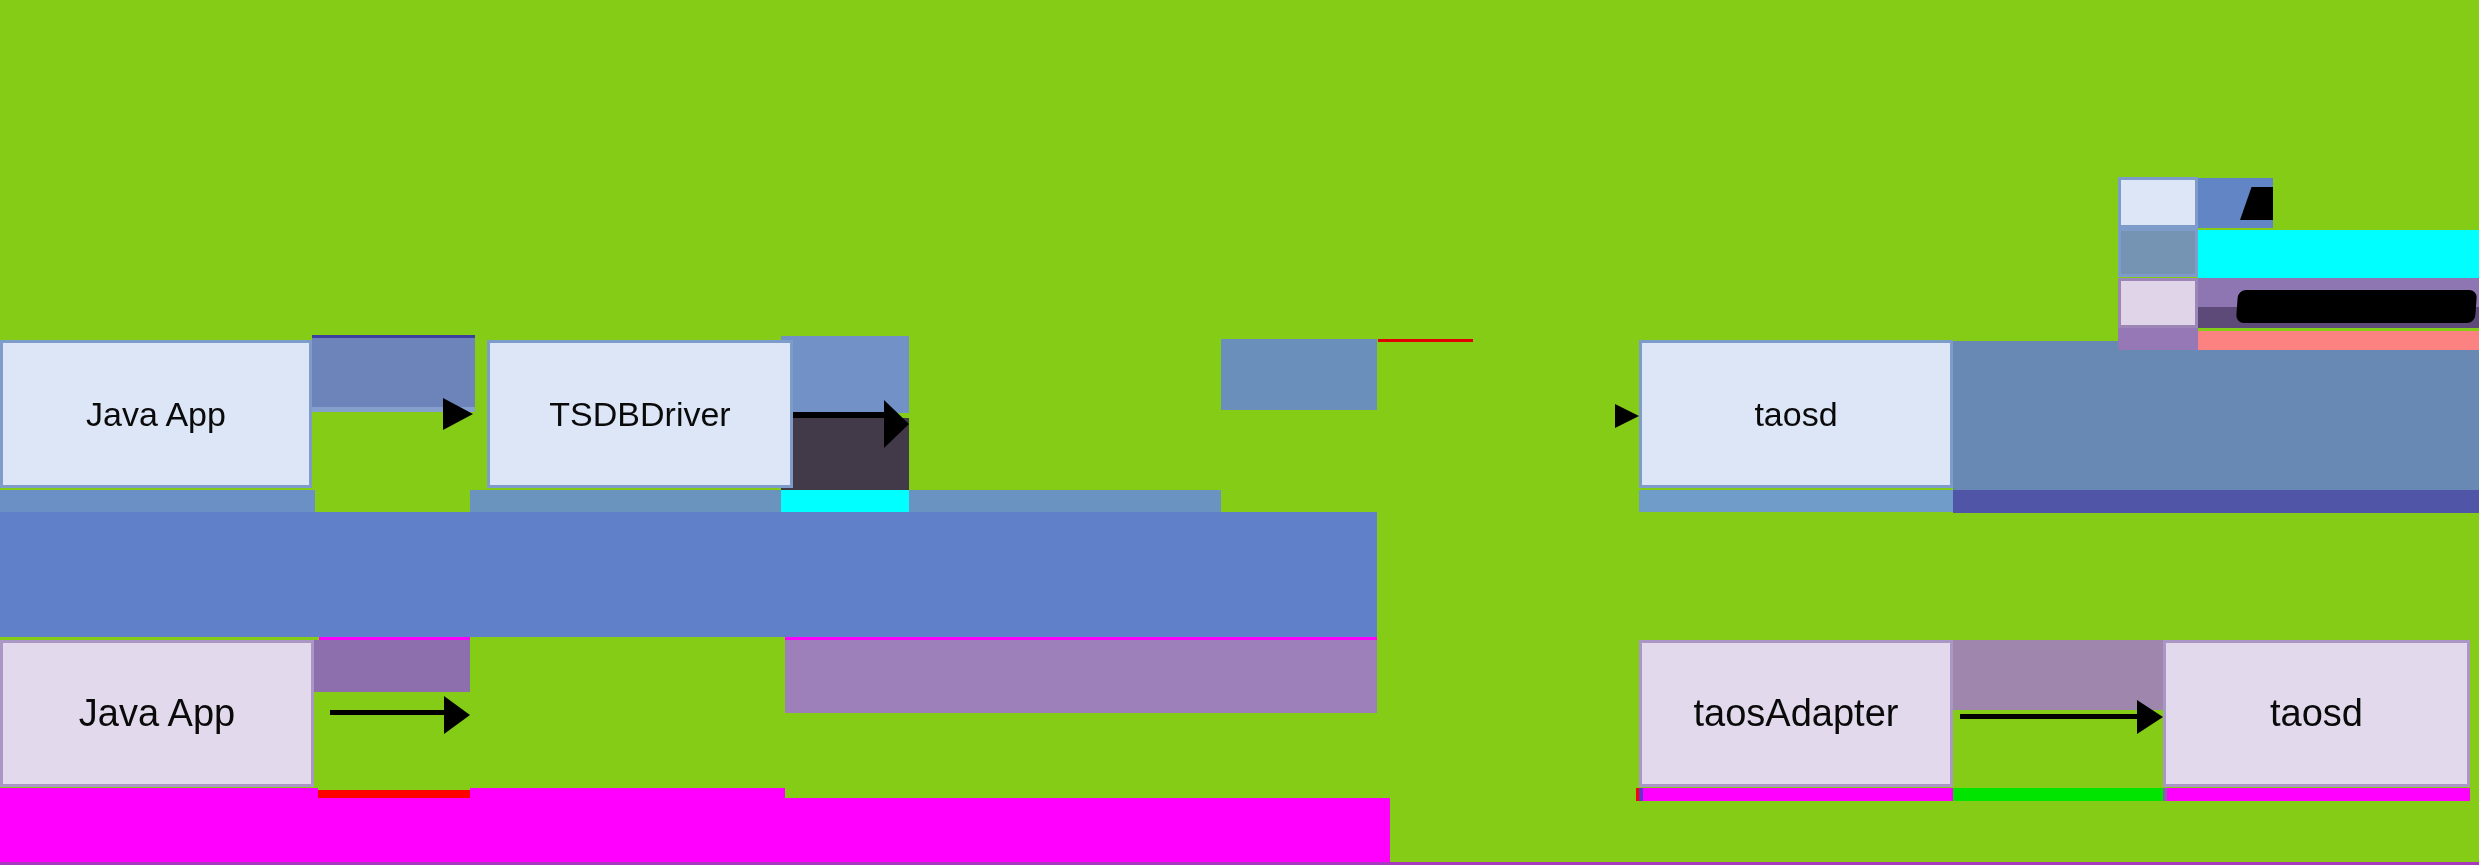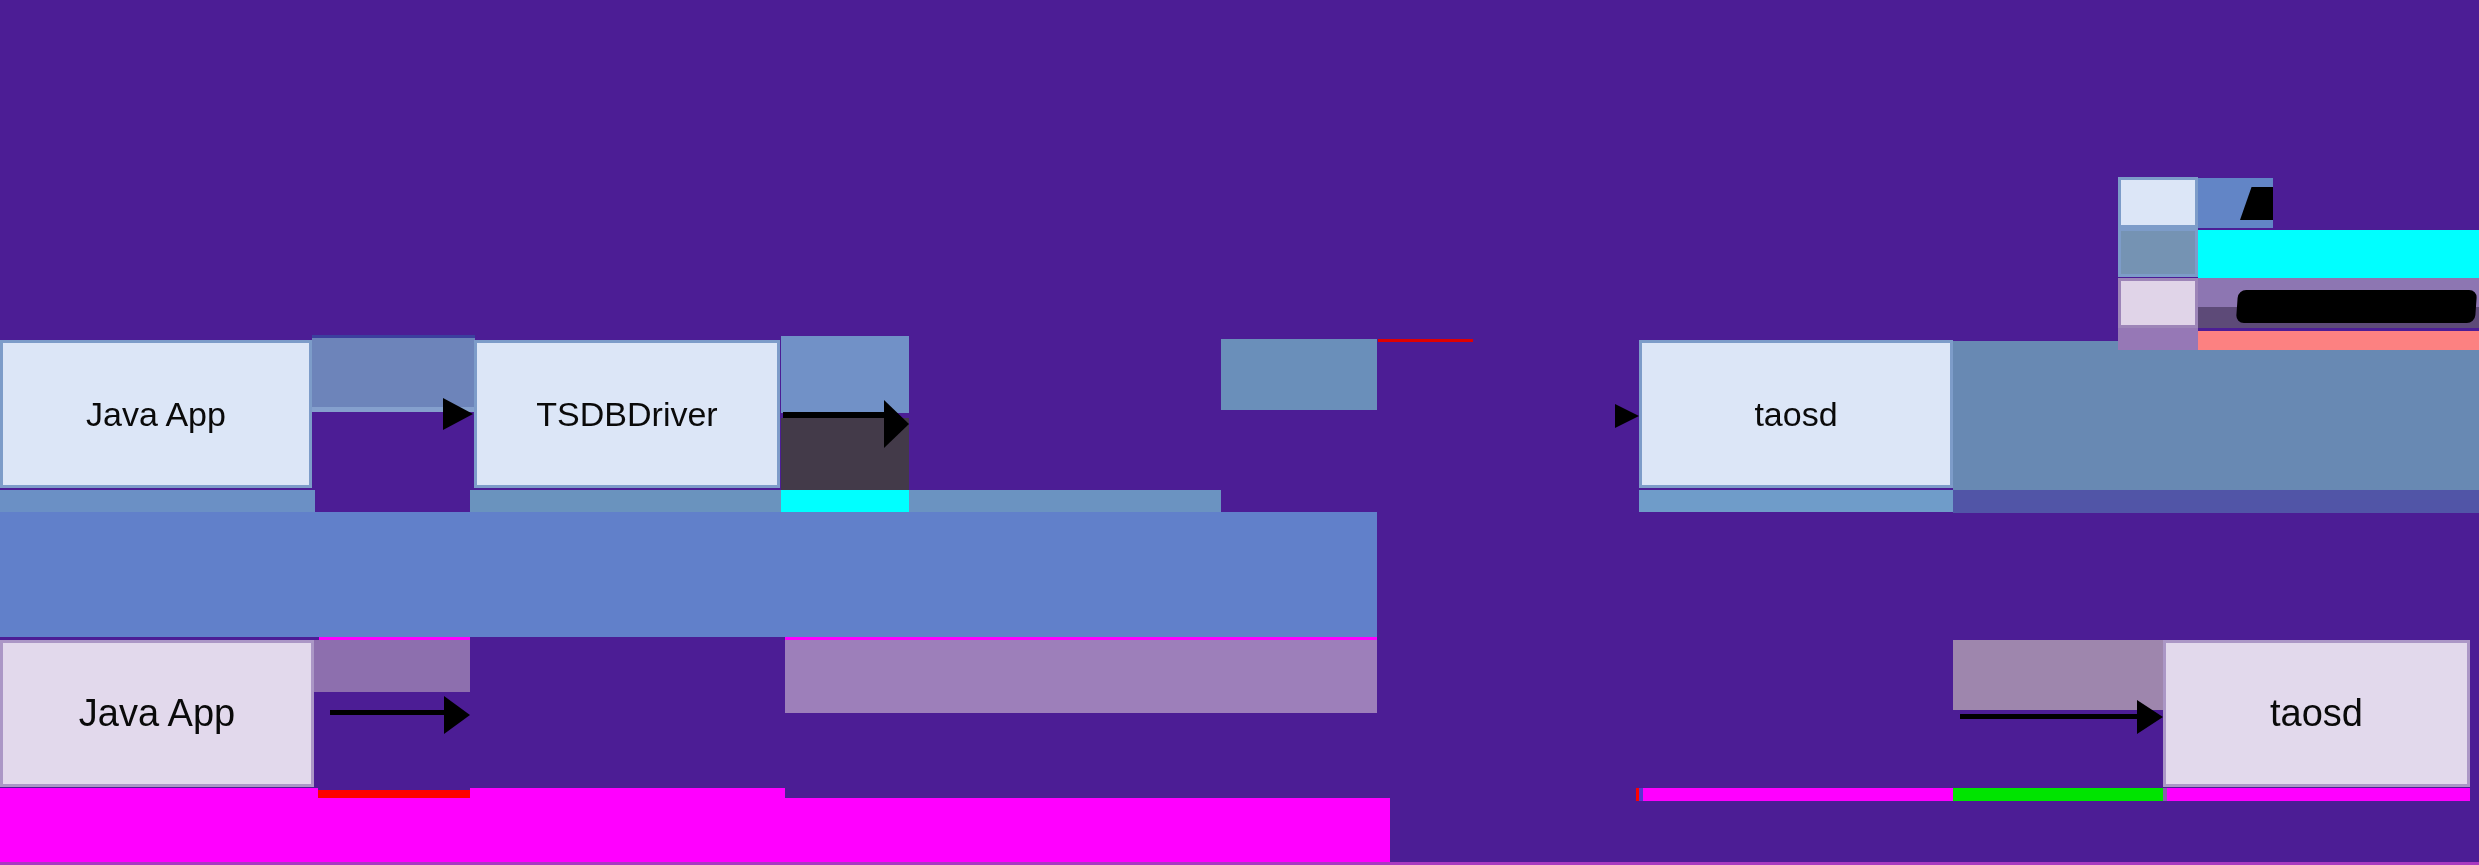--- a/index.html
+++ b/index.html
@@ -1,16 +1,16 @@
 <!DOCTYPE html>
 <html style="--box_blue_fill: #dce6f7; --box_blue_border: #7d9cc9; --box_purple_fill: #e2d9ec; --box_purple_border: #ab97c6; --gap_blue_1: #6d84ba; --gap_blue_2: #7191c7; --gap_dark: #433a49; --indigo_line: #3b3f9e; --steel_line: #85a0cd; --band_blue: #6180ca; --strip_steel_1: #6b90c5; --strip_steel_2: #6a93be; --strip_steel_3: #6b93c1; --strip_under_taosd: #6f9cc9; --steel_block: #6a8fba; --steel_band: #6889b3; --indigo_strip: #5155a7; --cyan: #00ffff; --magenta: #ff00ff; --green: #00e400; --red: #fe0000; --red_line: #e00000; --salmon: #fc8181; --purple_gap: #8d6fae; --purple_band: #9d7fba; --mauve_block: #9e86ad; --purple_light: #8d76b2; --purple_dark: #5d4a78; --purple_block: #9678b6; --legend_band_1: #6285c6; --swatch2_fill: #7593b3; --swatch3_fill: #e0d4e8; --swatch3_border: #9d85b8; --violet_sliver_1: #5a35d0; --violet_sliver_2: #8a5fae; --bottom_line: #a83ac0; --black: #000000;"><head>
 <meta charset="utf-8">
 <style>
   html,body{margin:0;padding:0;background:#000;}
-  #canvas{position:relative;width:2479px;height:865px;background:#4c1d95;overflow:hidden;
+  #canvas{position:relative;width:2479px;height:865px;background:#84cc16;overflow:hidden;
           font-family:"Liberation Sans", sans-serif;}
   
   .node{position:absolute;display:flex;align-items:center;justify-content:center;
         box-sizing:border-box;color:#0a0a0a;}
   .node.blue{background:var(--box_blue_fill);border:3px solid var(--box_blue_border);}
   .node.purple{background:var(--box_purple_fill);border:3px solid var(--box_purple_border);}
   .row1{top:340px;height:148px;font-size:34px;}
   .row2{top:640px;height:147px;font-size:38px;}
   
   .band{position:absolute;}
@@ -31,21 +31,21 @@
   <div class="band" style="left:781px;top:418px;width:128px;height:72px;background:var(--gap_dark);"></div>
   <div class="band" style="left:783px;top:412px;width:106px;height:6px;background:#000;"></div>
   <div class="tri" style="left:884px;top:400px;border-left:25px solid #000;border-top:24px solid transparent;border-bottom:24px solid transparent;"></div>
 
   <div class="band" style="left:1221px;top:339px;width:156px;height:71px;background:var(--steel_block);"></div>
   <div class="band" style="left:1378px;top:339px;width:95px;height:3px;background:var(--red_line);"></div>
 
   <div class="node blue row1" style="left:0;width:312px;">
     <span>Java App</span>
   </div>
-  <div class="node blue row1" style="left:474px;width:306px;">
+  <div class="node blue row1" style="left:487px;width:306px;">
     <span>TSDBDriver</span>
   </div>
 
   <div class="band" style="left:0;top:490px;width:315px;height:22px;background:var(--strip_steel_1);"></div>
   <div class="band" style="left:470px;top:490px;width:311px;height:22px;background:var(--strip_steel_2);"></div>
   <div class="band" style="left:781px;top:490px;width:128px;height:22px;background:var(--cyan);"></div>
   <div class="band" style="left:909px;top:490px;width:312px;height:22px;background:var(--strip_steel_3);"></div>
 
   <div class="band" style="left:0;top:512px;width:1377px;height:125px;background:var(--band_blue);"></div>
 
@@ -78,20 +78,23 @@
 
   <div class="band" style="left:785px;top:640px;width:592px;height:73px;background:var(--purple_band);"></div>
 
   <div class="node purple row2" style="left:0;width:314px;">
     <span>Java App</span>
   </div>
 
   <div class="band" style="left:1953px;top:640px;width:210px;height:70px;background:var(--mauve_block);"></div>
   <div class="band" style="left:1960px;top:714px;width:178px;height:5px;background:#000;"></div>
   <div class="tri" style="left:2137px;top:700px;border-left:26px solid #000;border-top:17px solid transparent;border-bottom:17px solid transparent;"></div>
+  <div class="node purple row2" style="left:1639px;width:314px;">
+    <span>taosAdapter</span>
+  </div>
   <div class="node purple row2" style="left:2163px;width:307px;">
     <span>taosd</span>
   </div>
 
   <div class="band" style="left:0;top:788px;width:318px;height:11px;background:var(--magenta);"></div>
   <div class="band" style="left:318px;top:790px;width:152px;height:8px;background:var(--red);"></div>
   <div class="band" style="left:470px;top:788px;width:315px;height:11px;background:var(--magenta);"></div>
   <div class="band" style="left:0;top:798px;width:1390px;height:65px;background:var(--magenta);"></div>
 
   <div class="band" style="left:1636px;top:788px;width:3px;height:13px;background:var(--red);"></div>

